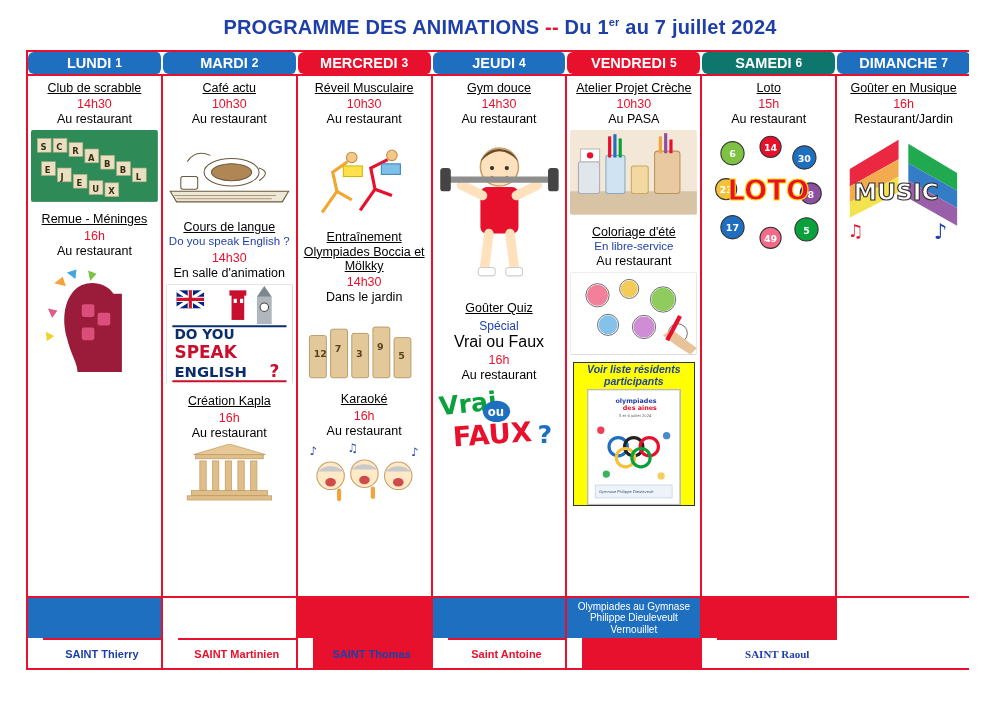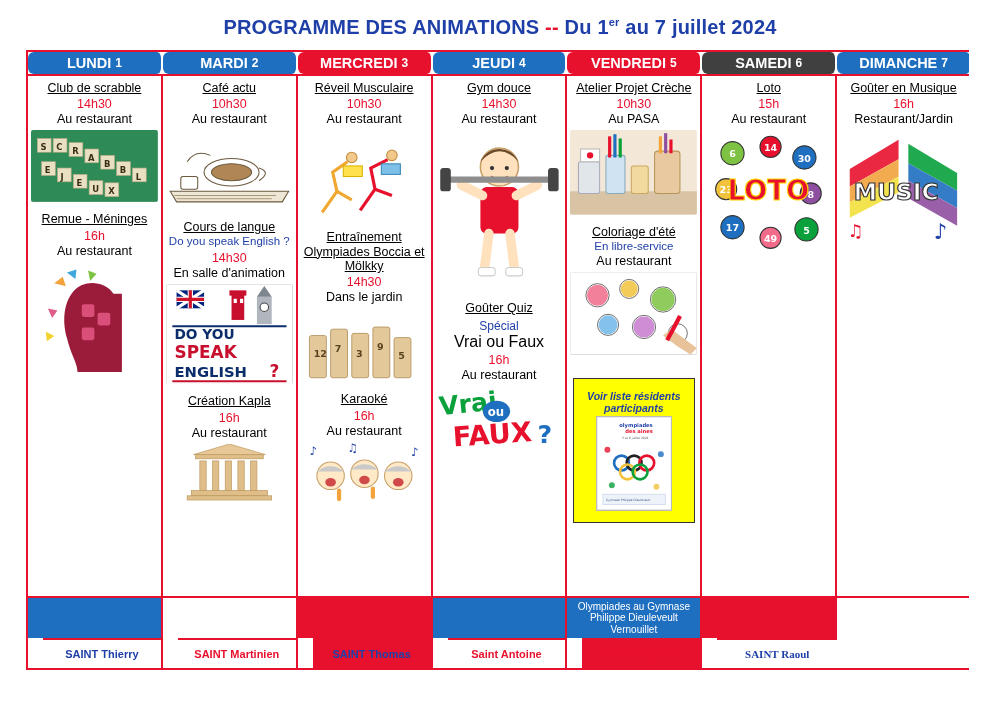--- a/index.html
+++ b/index.html
@@ -117,22 +117,22 @@
     position: relative;
   }
 
   
   .ph { display:block; width:100%; }
 
   .note-yellow {
     background:#ffff00;
     border:1px solid #333;
     width: 96%;
-    padding: 11px;
-    margin-top: 20px;
+    padding: 0;
+    margin-top: 4px;
   }
   .note-yellow .nt {
     font-size:10.5px; color:#1f3fa8; font-weight:bold; font-style:italic;
     line-height:1.15; margin-bottom:2px;
   }
   .poster {
     background:#ffffff;
     border:1px solid #bbb;
     width: 78%;
     margin: 0 auto;
@@ -162,21 +162,21 @@
         <span class="num">3</span>
     </div>
     <div class="hdr" style="background:#1f6fc0">
       <span>JEUDI</span>
         <span class="num">4</span>
     </div>
     <div class="hdr" style="background:#e8112d">
       <span>VENDREDI</span>
         <span class="num">5</span>
     </div>
-    <div class="hdr" style="background:#404040">
+    <div class="hdr" style="background:#0f766e">
       <span>SAMEDI</span>
         <span class="num">6</span>
     </div>
     <div class="hdr" style="background:#1f6fc0">
       <span>DIMANCHE</span>
         <span class="num">7</span>
     </div>
 
     <div class="cell">
       <div class="ev">

